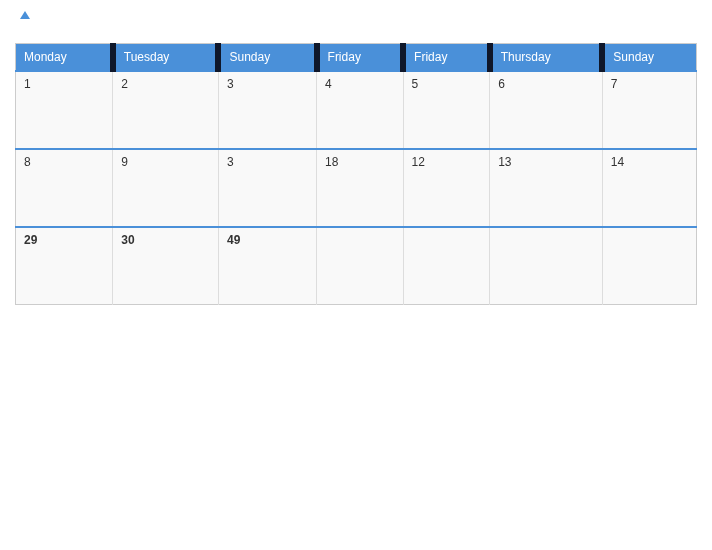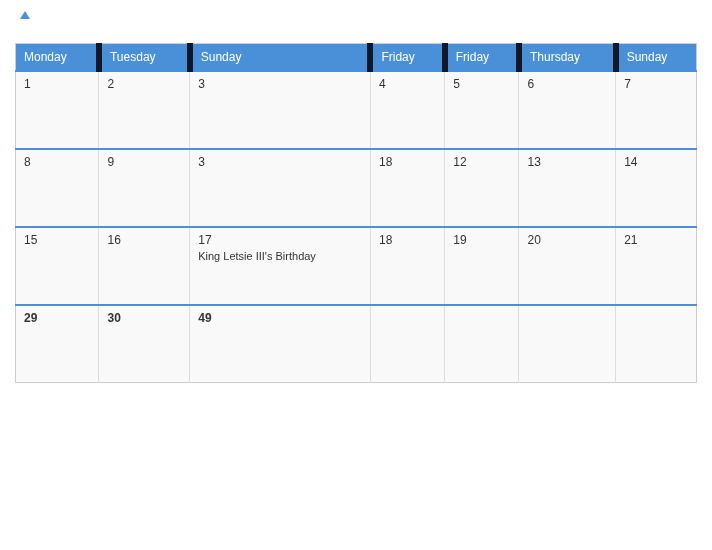--- a/index.html
+++ b/index.html
@@ -178,44 +178,20 @@
           <td>
             <span class="day-number">12</span>
           </td>
           <td>
             <span class="day-number">13</span>
           </td>
           <td>
             <span class="day-number">14</span>
           </td>
         </tr>
-        <tr>
-          <td>
-            <span class="day-number">15</span>
-          </td>
-          <td>
-            <span class="day-number">16</span>
-          </td>
-          <td>
-            <span class="day-number">17</span>
-            <span class="event-text">King Letsie III's Birthday</span>
-          </td>
-          <td>
-            <span class="day-number">18</span>
-          </td>
-          <td>
-            <span class="day-number">19</span>
-          </td>
-          <td>
-            <span class="day-number">20</span>
-          </td>
-          <td>
-            <span class="day-number">21</span>
-          </td>
-        </tr>
         <tr class="last-row">
           <td>
             <span class="day-number">29</span>
           </td>
           <td>
             <span class="day-number">30</span>
           </td>
           <td>
             <span class="day-number">49</span>
           </td>

